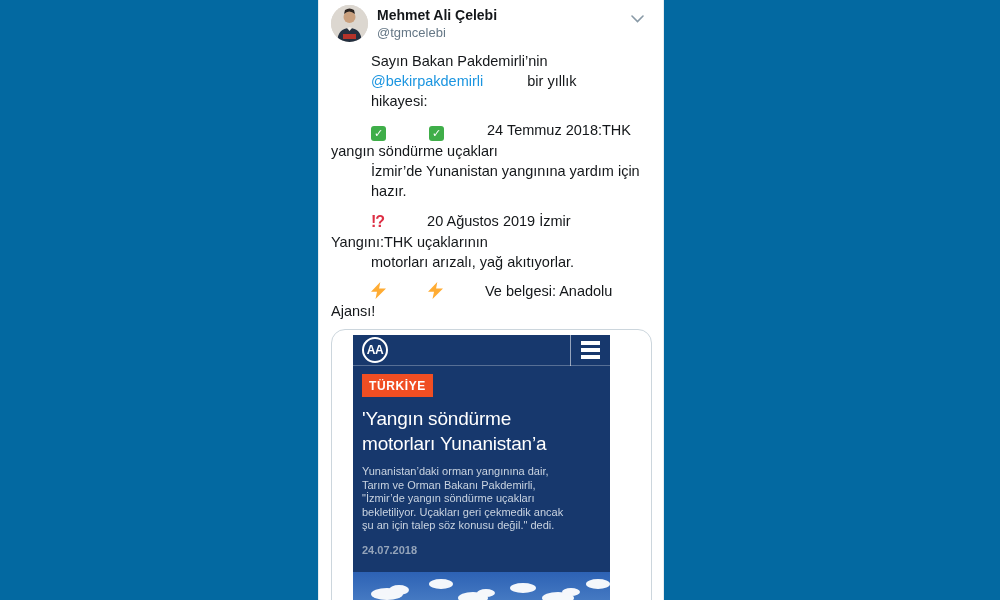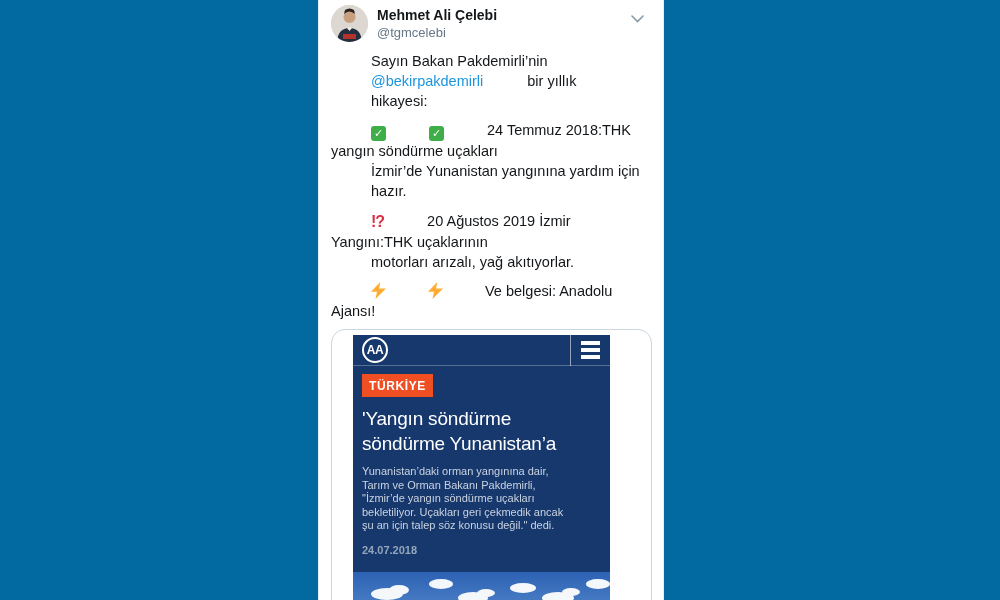--- a/index.html
+++ b/index.html
@@ -136,21 +136,21 @@
             <div class="aa-menu">
                 <i></i>
                 <i></i>
                 <i></i>
               </div>
           </div>
           <div class="shot-body">
             <div class="aa-badge">TÜRKİYE</div>
             <div class="aa-headline">
               <span class="blk">'Yangın söndürme</span>
-              <span class="blk">söndürme Yunanistan’a</span>
+              <span class="blk">motorları Yunanistan’a</span>
             </div>
             <div class="aa-bodytext">
               <span class="blk">Yunanistan’daki orman yangınına dair,</span>
               <span class="blk">Tarım ve Orman Bakanı Pakdemirli,</span>
               <span class="blk">"İzmir’de yangın söndürme uçakları</span>
               <span class="blk">bekletiliyor. Uçakları geri çekmedik ancak</span>
               <span class="blk">şu an için talep söz konusu değil." dedi.</span>
             </div>
             <div class="aa-date">24.07.2018</div>
           </div>

